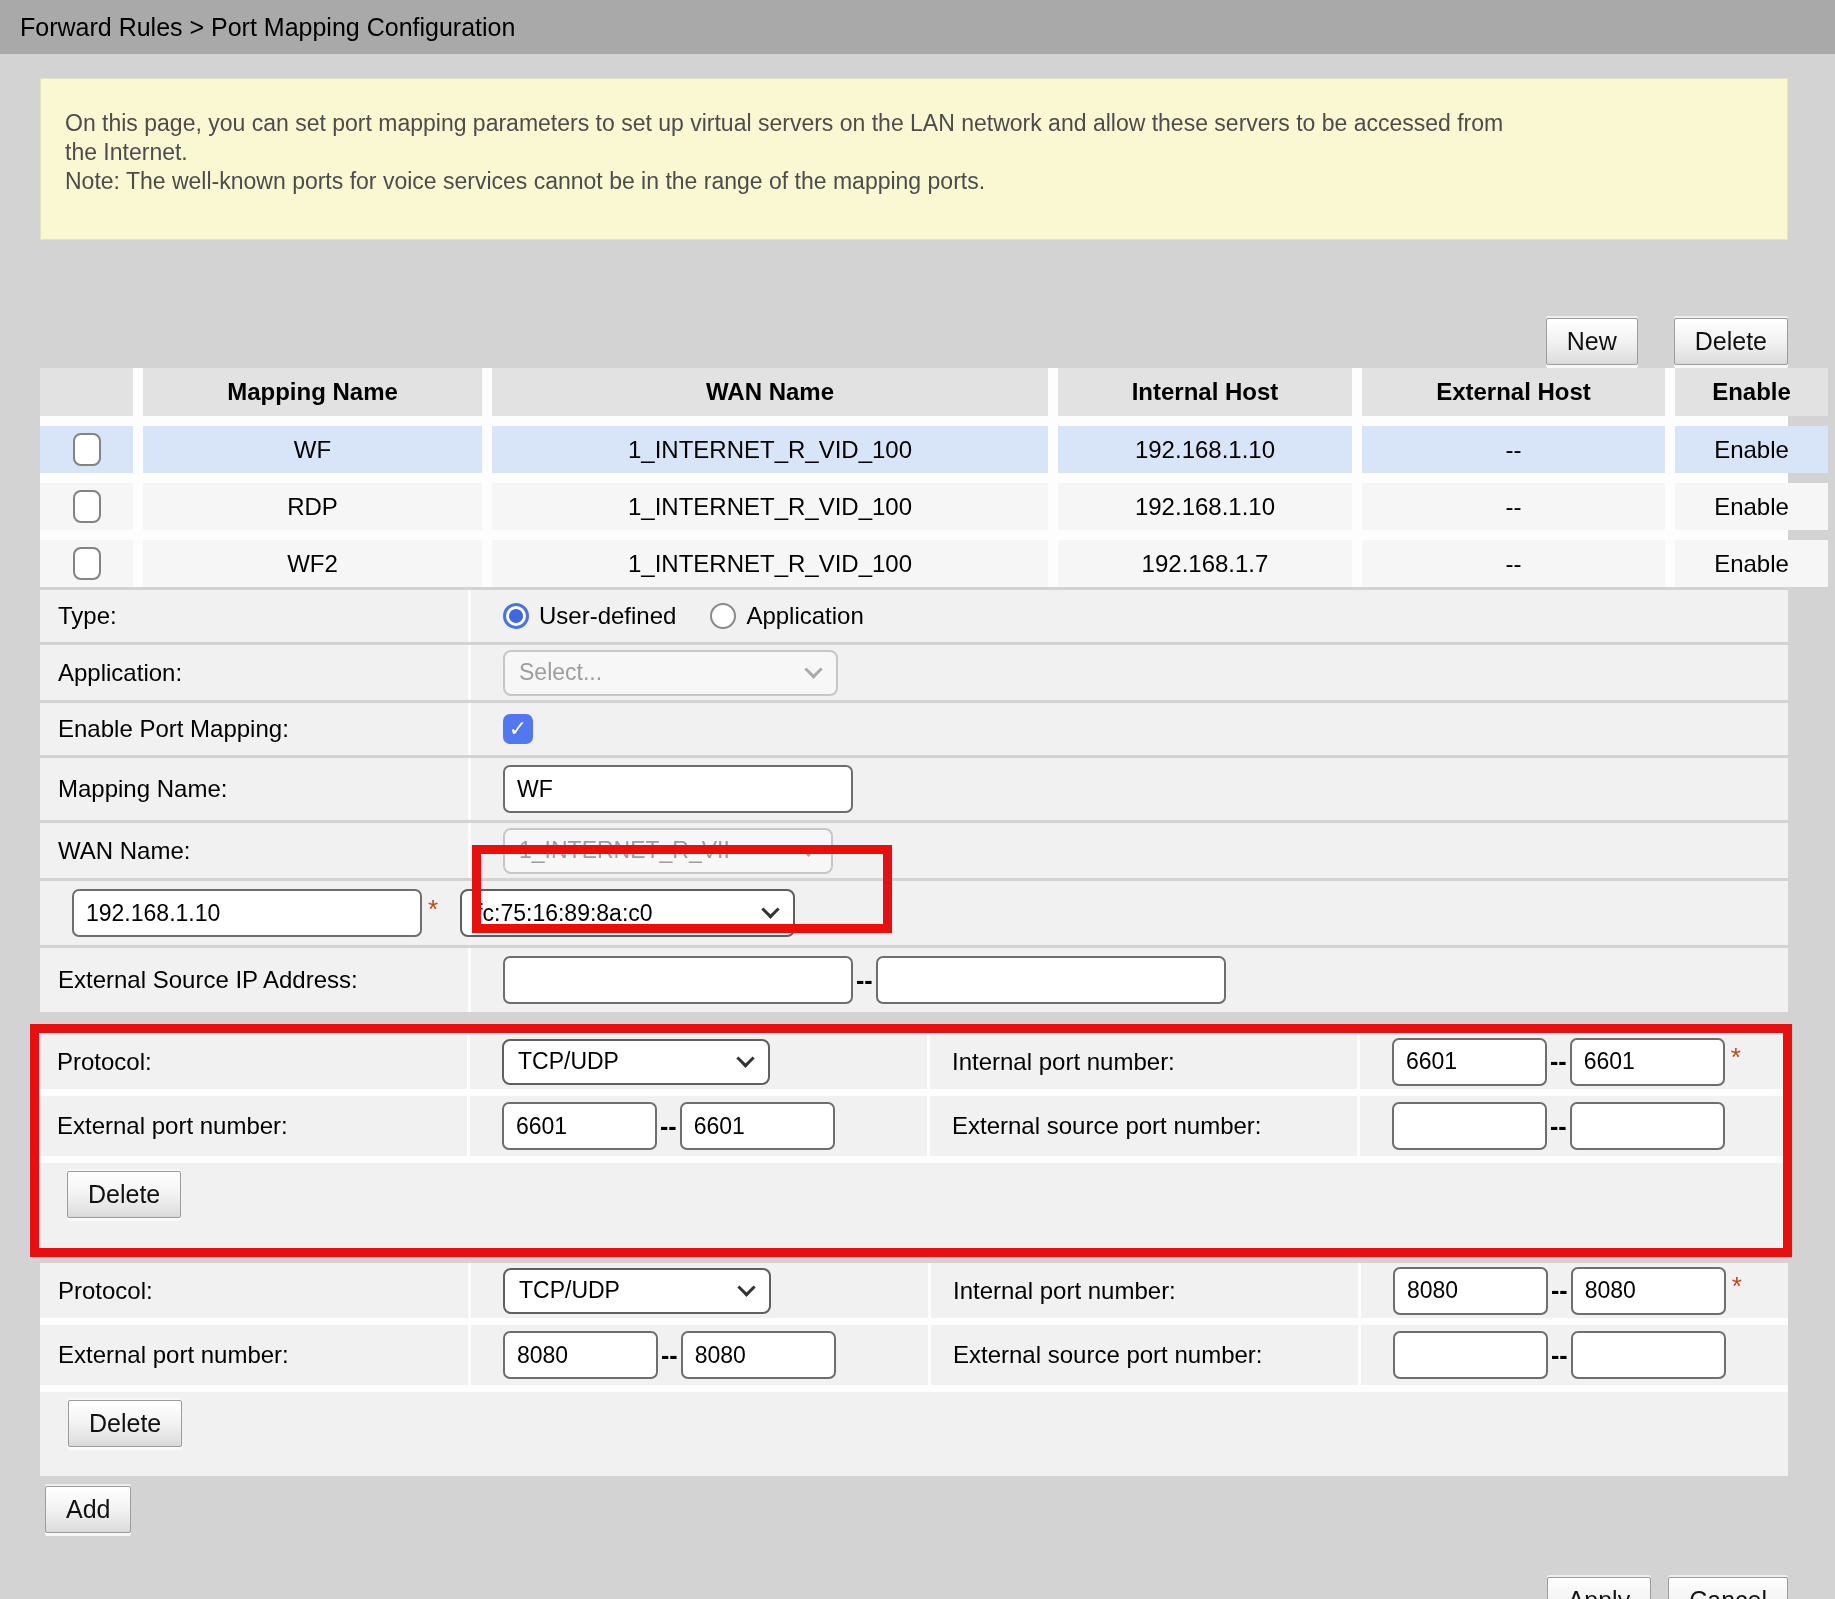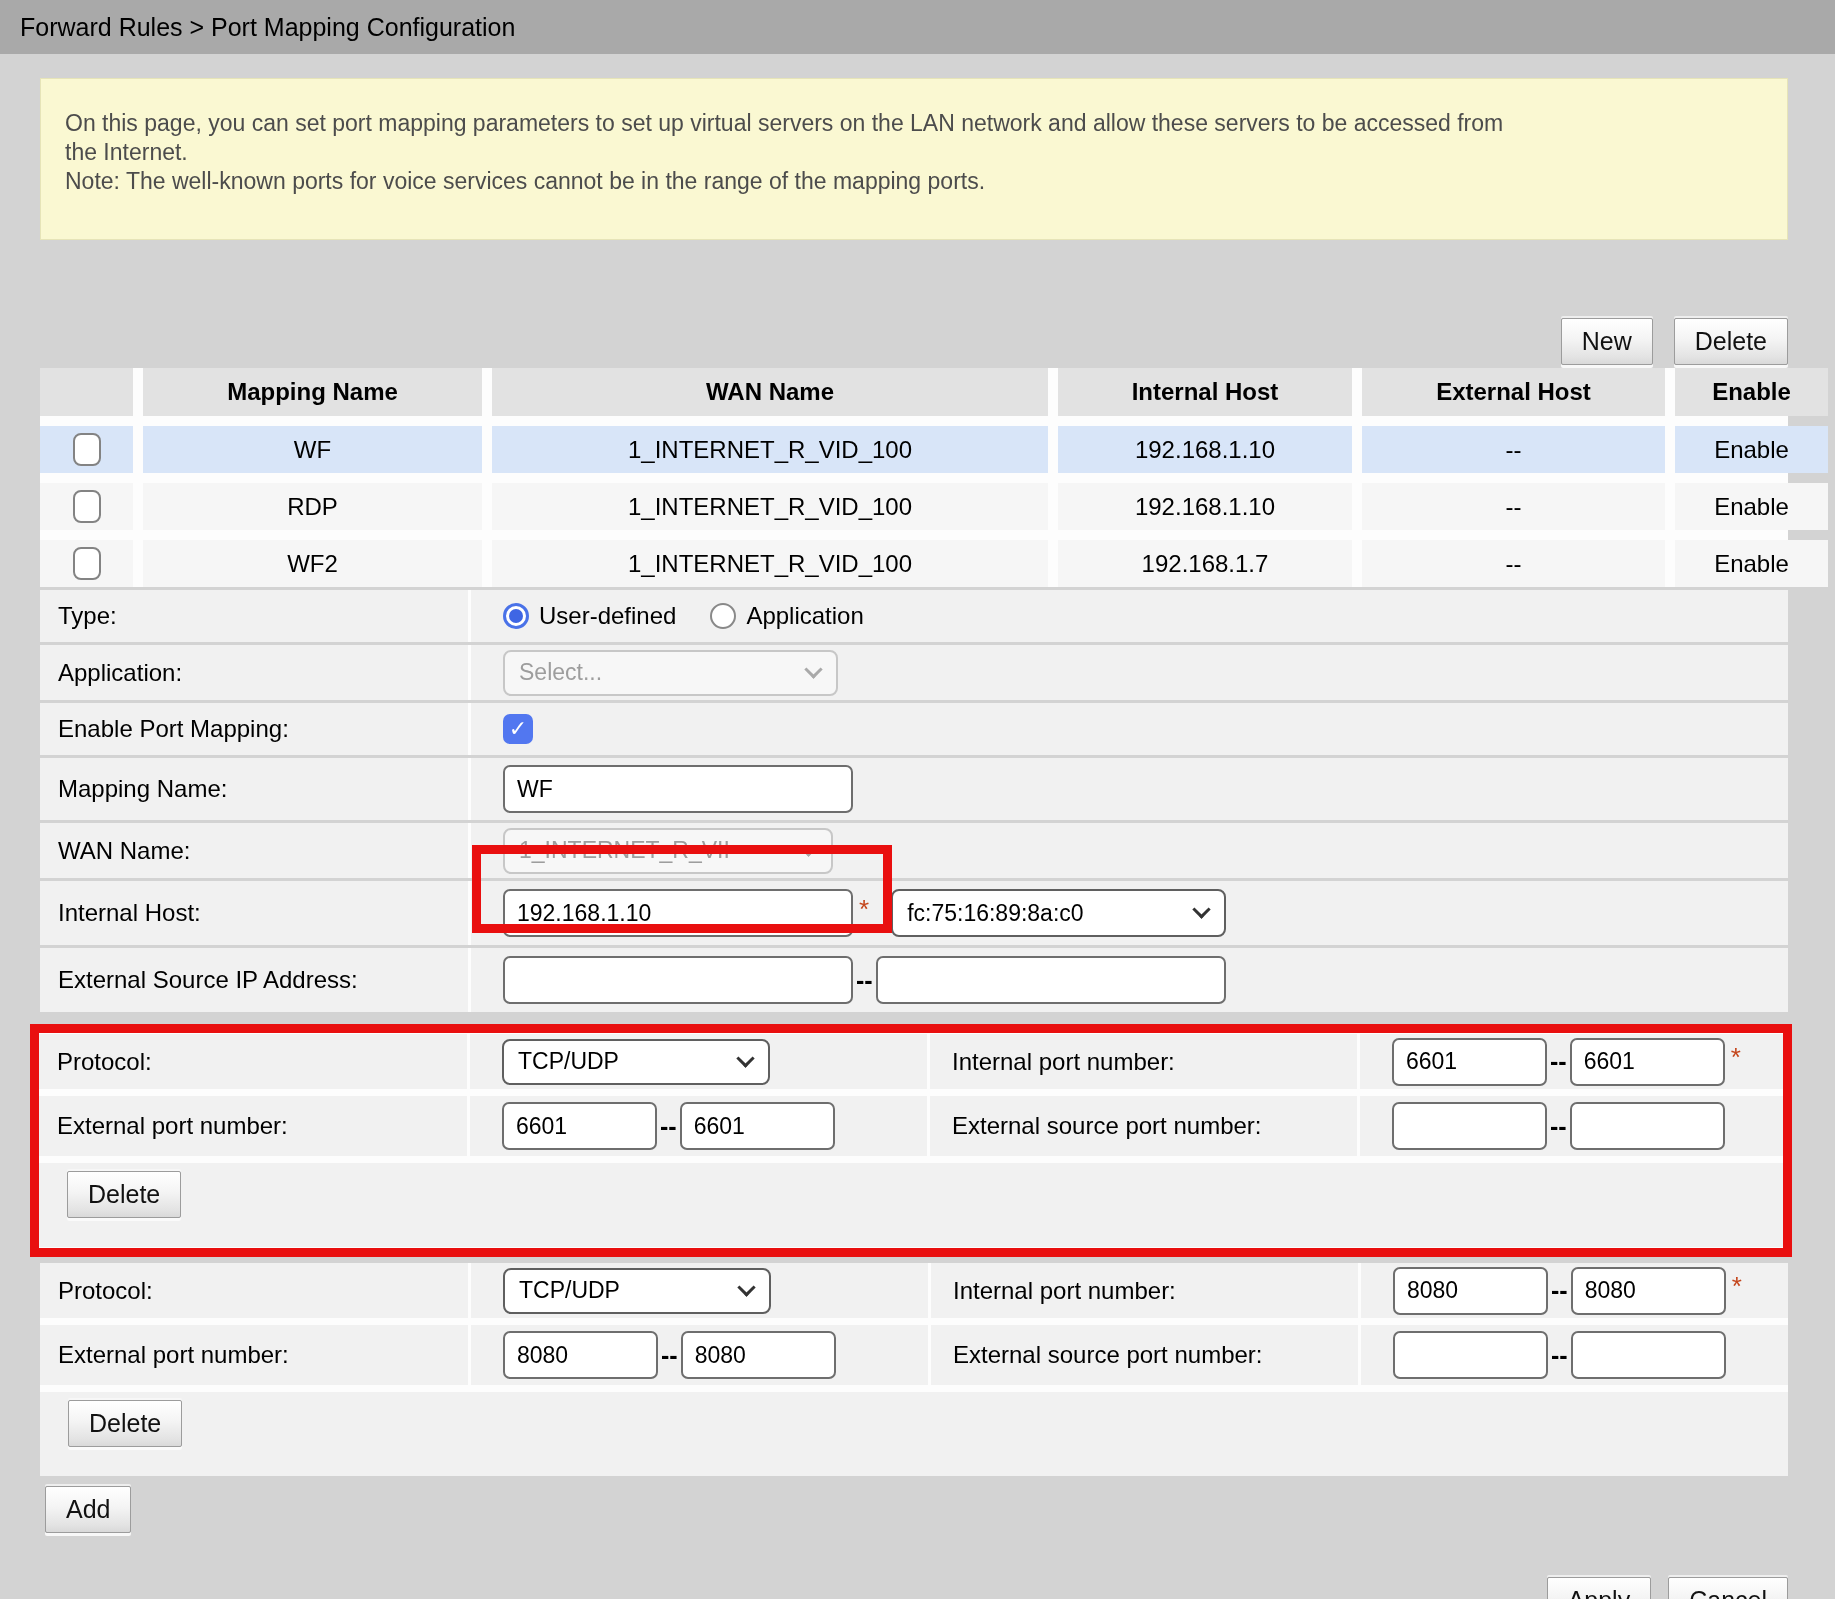--- a/index.html
+++ b/index.html
@@ -32,21 +32,21 @@
   .btn {
     display:inline-flex; align-items:center; justify-content:center;
     height:47px; padding:0 20px; font-size:25px; color:#111;
     font-family:inherit;
     background:linear-gradient(180deg,#ffffff 0%,#f4f4f4 45%,#e3e3e3 85%,#d9d9d9 100%);
     border:1px solid #9c9c9c; border-radius:2px;
     box-shadow:0 3px 0 rgba(250,250,250,.95), 0 -2px 0 rgba(250,250,250,.7);
     cursor:pointer; white-space:nowrap;
   }
 
-  .toolbar { margin-top:78px; display:flex; justify-content:flex-end; gap:21px; }
+  .toolbar { margin-top:78px; display:flex; justify-content:flex-end; gap:36px; }
   .toolbar .btn { min-width:90px; }
 
   
   .mtable {
     margin-top:3px; display:grid;
     grid-template-columns:93px 339px 556px 294px 303px 153px;
     gap:10px; background:#fdfdfd;
   }
   .mtable .cell {
     display:flex; align-items:center; justify-content:center;
@@ -228,21 +228,20 @@
         <div class="flabel h55">WAN Name:</div>
         <div class="ffield h55">
           <div class="sel disabled w330">
             <span>1_INTERNET_R_VII</span>
             <span class="chev"></span>
           </div>
         </div>
       </div>
 
       <div class="frow">
-        <div class="flabel h64">Internal Host:</div>
         <div class="ffield h64">
           <input class="tin w350" value="192.168.1.10" style="">
           <span class="req">*</span>
           <div class="sel w335 h48" style="margin-left:22px">
             <span>fc:75:16:89:8a:c0</span>
             <span class="chev"></span>
           </div>
         </div>
       </div>
 

